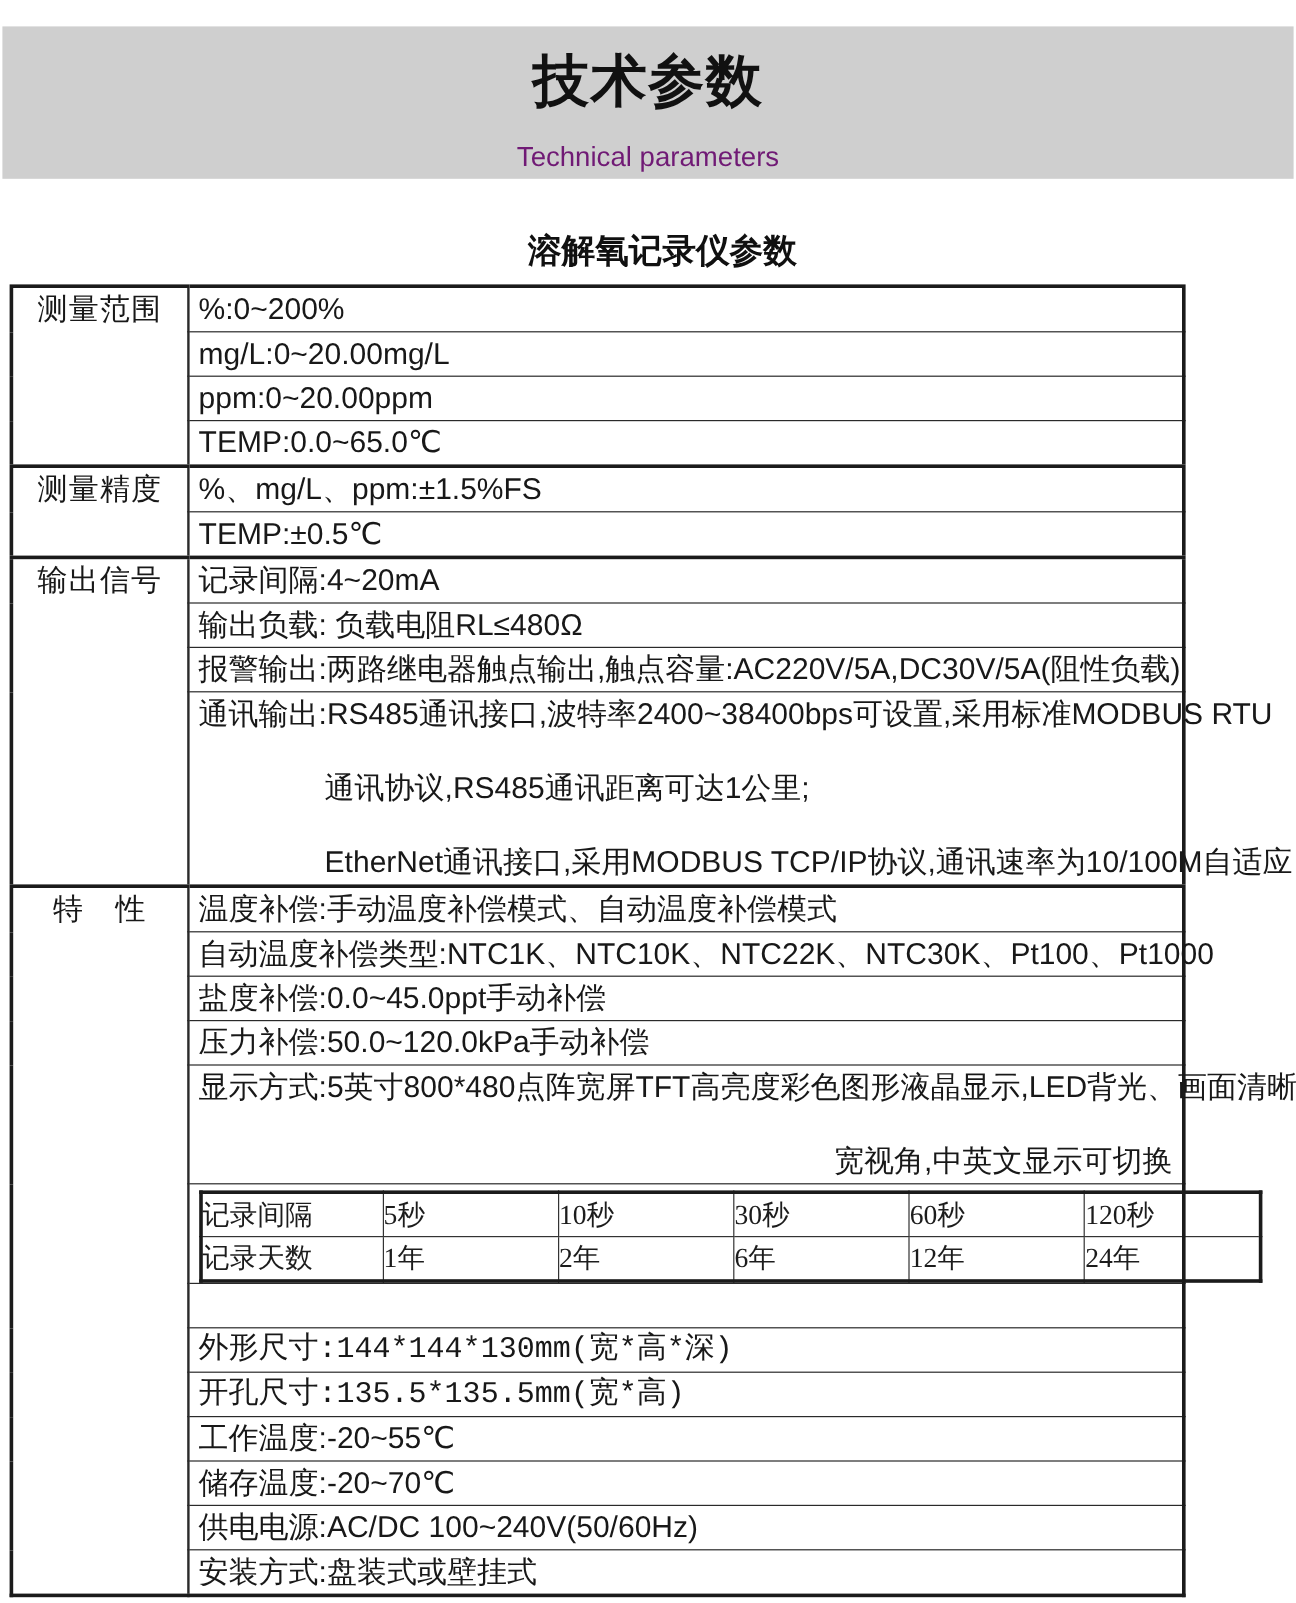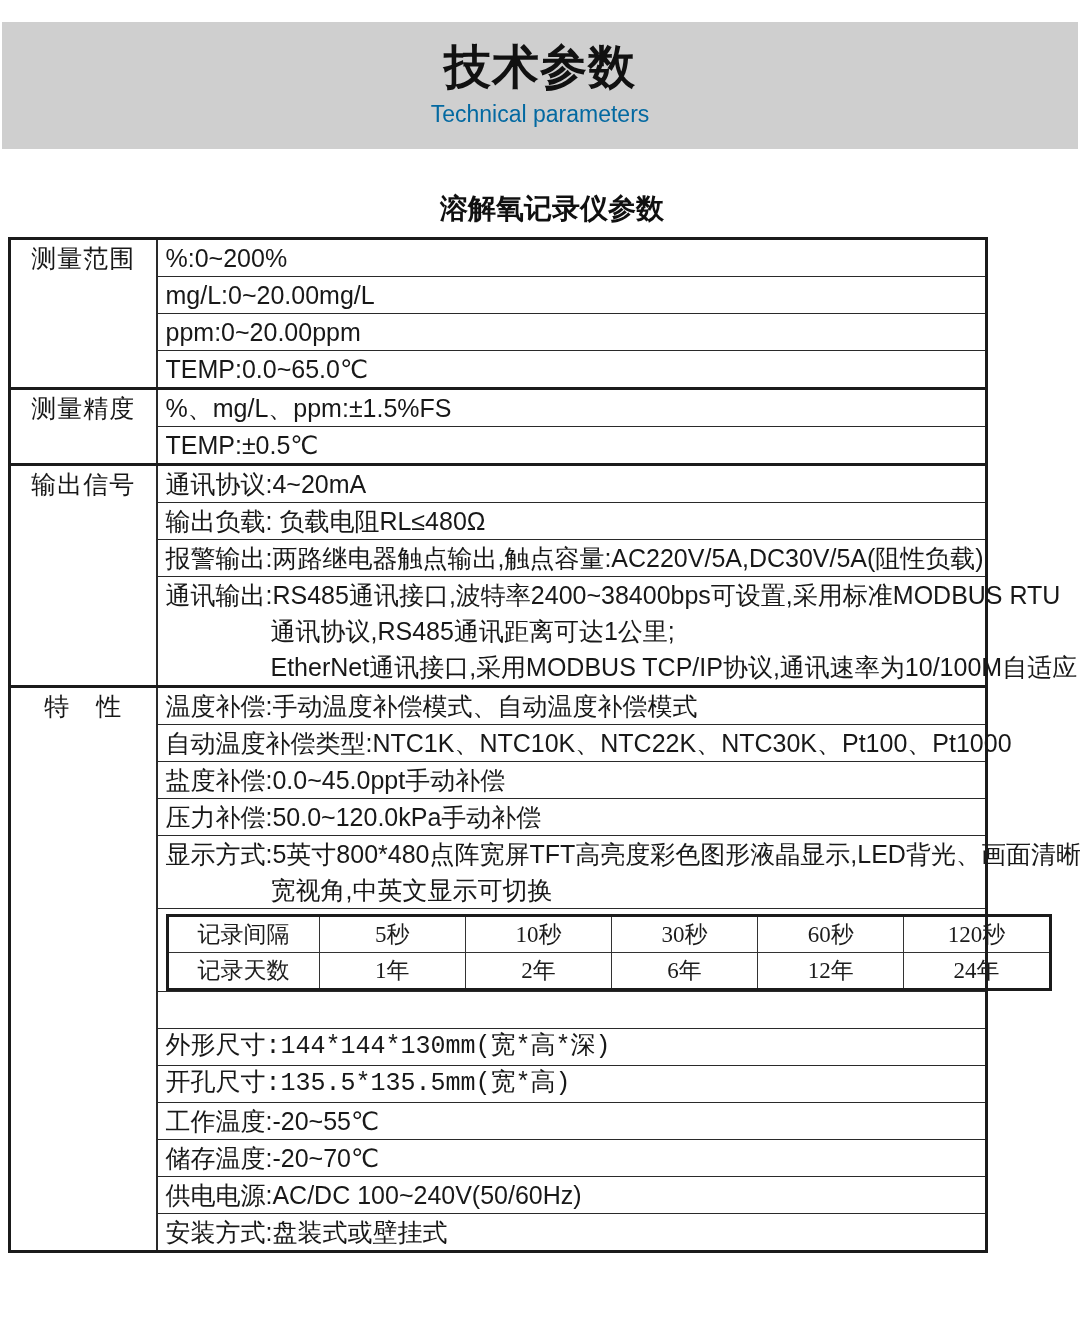--- a/index.html
+++ b/index.html
@@ -19,21 +19,21 @@
     background: #cfcfcf;
     text-align: center;
   }
   .banner-title {
     margin-top: 14px;
     font-size: 47px; font-weight: 900; line-height: 62px;
     letter-spacing: 1px; color: #111111;
   }
   .banner-sub {
     font-size: 23px; font-weight: 400; line-height: 26px;
-    margin-top: 3px; color: #0369a1;
+    margin-top: 19px; color: #701a75;
   }
 
   
   .section-title {
     position: absolute; top: 190px; left: 12px; width: 100%;
     text-align: center;
     font-size: 28px; font-weight: 700; color: #101010;
   }
 
   
@@ -51,40 +51,40 @@
     width: 147px;
     text-align: center; vertical-align: top;
     line-height: 37px; letter-spacing: 1px;
     border-right: 2px solid #2a2a2a;
   }
   table.spec td.val {
     padding: 0 8px; vertical-align: middle;
   }
   table.spec td.val.top { vertical-align: top; }
   .line { line-height: 36px; white-space: nowrap; }
-  .line.cont { padding-left: 105px; }
+  .line.cont { padding-left: 105px; margin-top: 26px; }
   tr.r-comm  { height: 108px; }
-  tr.r-disp  { height: 74px; }
+  tr.r-disp  { height: 74px; text-align: right; }
   tr.r-rec   { height: 112px; }
   tr.r-spacer{ height: 20px; }
   tr.r-dim   { height: 42px; font-family: Liberation Mono, monospace; }
 
   
   table.rec-table {
     border-collapse: collapse; table-layout: fixed;
     width: 886px;
     margin: 5px 0 0 0;
     border: 3px solid #1b1b1b;
     font-family: "Liberation Serif", "DejaVu Serif", serif;
     font-size: 23px; font-weight: 400; color: #1c1c1c;
   }
   table.rec-table td {
     border: 1.5px solid #333333;
     height: 31px; padding: 0;
-    text-align: center; vertical-align: middle;
+    text-align: left; vertical-align: middle;
     white-space: nowrap;
   }
 </style>
 </head>
 <body>
 
 <div class="banner">
   <div class="banner-title">技术参数</div>
   <div class="banner-sub">Technical parameters</div>
 </div>
@@ -128,21 +128,21 @@
   </tr>
   <tr>
     <td class="val">
           <div class="line">TEMP:±0.5℃</div>
         </td>
   </tr>
 
   <tr class="g-start">
     <td class="label" rowspan="4">输出信号</td>
     <td class="val">
-          <div class="line">通讯协议:4~20mA</div>
+          <div class="line">记录间隔:4~20mA</div>
         </td>
   </tr>
   <tr>
     <td class="val">
           <div class="line">输出负载: 负载电阻RL≤480Ω</div>
         </td>
   </tr>
   <tr>
     <td class="val">
           <div class="line">报警输出:两路继电器触点输出,触点容量:AC220V/5A,DC30V/5A(阻性负载)</div>

